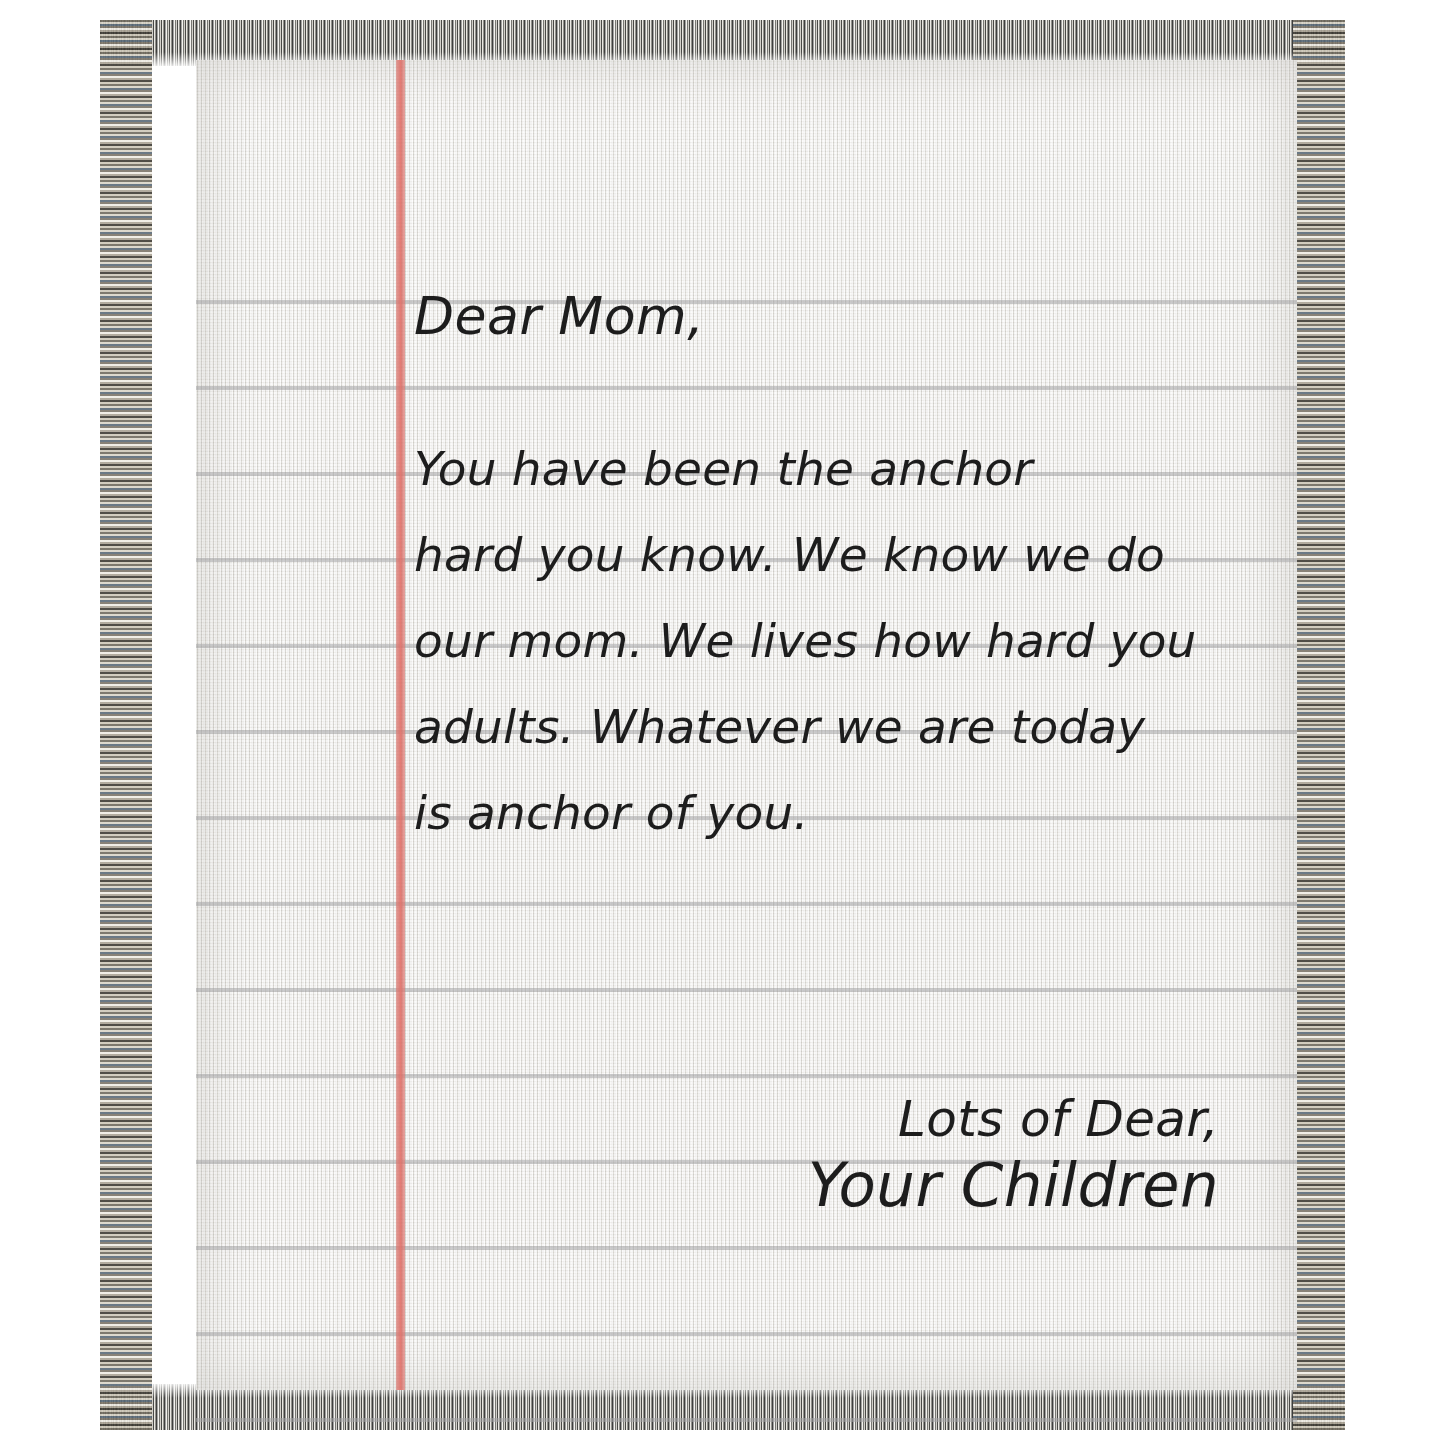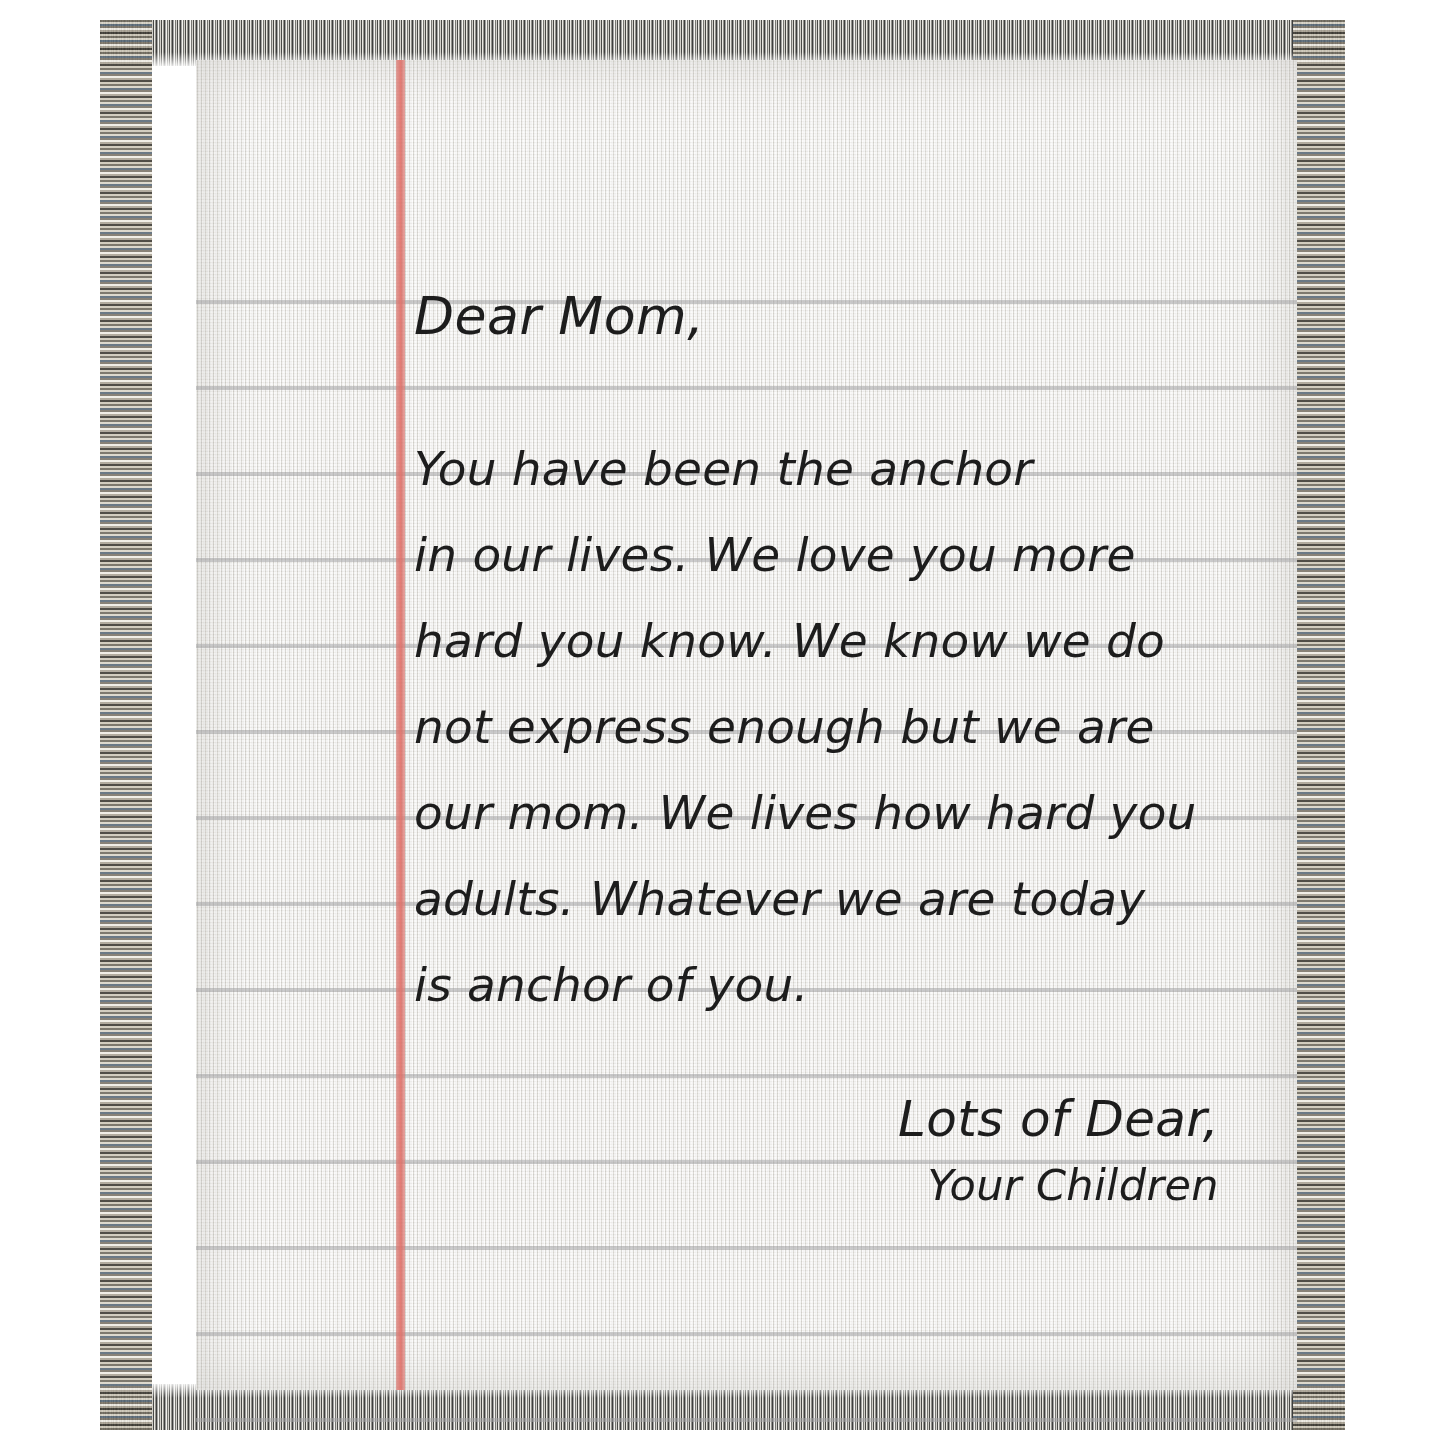--- a/index.html
+++ b/index.html
@@ -154,21 +154,21 @@
 
   .closing {
     position: absolute;
     right: 18px;
     bottom: 92px;
     text-align: right;
     font-size: 50px;
     line-height: 66px;
     letter-spacing: .4px;
   }
-  .closing .line2 { font-size: 43px; }
+  .closing .line2 { font-size: 61px; }
 
   
   .weave-overlay {
     position: absolute;
     inset: 0;
     pointer-events: none;
     background-image:
       repeating-linear-gradient(90deg, rgba(255,255,255,.16) 0 1px, rgba(0,0,0,.035) 1px 3px),
       repeating-linear-gradient(0deg, rgba(255,255,255,.10) 0 2px, rgba(0,0,0,.02) 2px 4px);
     mix-blend-mode: multiply;
@@ -205,23 +205,21 @@
           <div class="rule" style="top: 1272px;"></div>
           <div class="rule" style="top: 1358px;"></div>
         </div>
 
       <div class="margin-line" style="left:200px;"></div>
 
       <div class="letter">
         <div class="salutation">Dear Mom,</div>
         <div class="body-block" id="body-block">
             <div class="line">You have been the anchor</div>
-            <div class="line">in our lives. We love you more</div>
             <div class="line">hard you know. We know we do</div>
-            <div class="line">not express enough but we are</div>
             <div class="line">our mom. We lives how hard you</div>
             <div class="line">adults. Whatever we are today</div>
             <div class="line">is anchor of you.</div>
           </div>
         <div class="closing">
           <div class="line1">Lots of Dear,</div>
           <div class="line2">Your Children</div>
         </div>
       </div>
 

